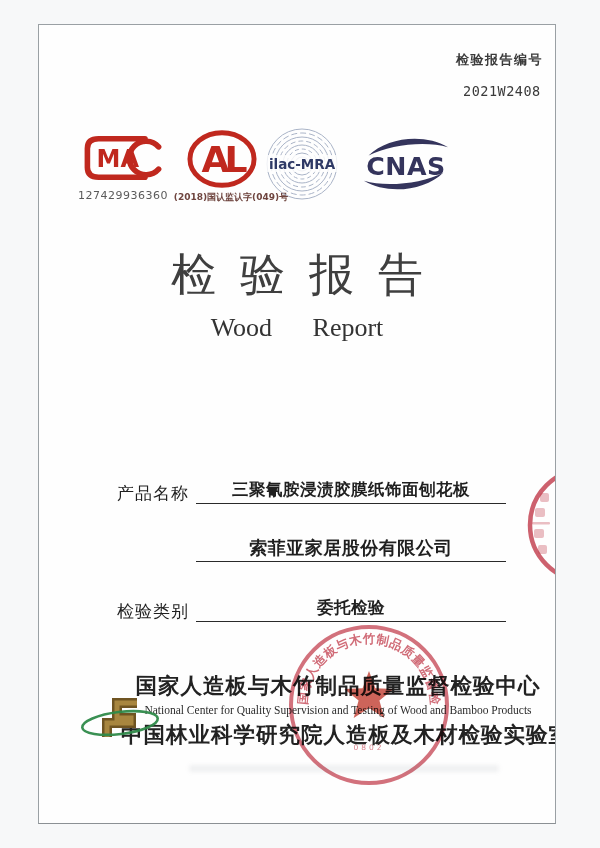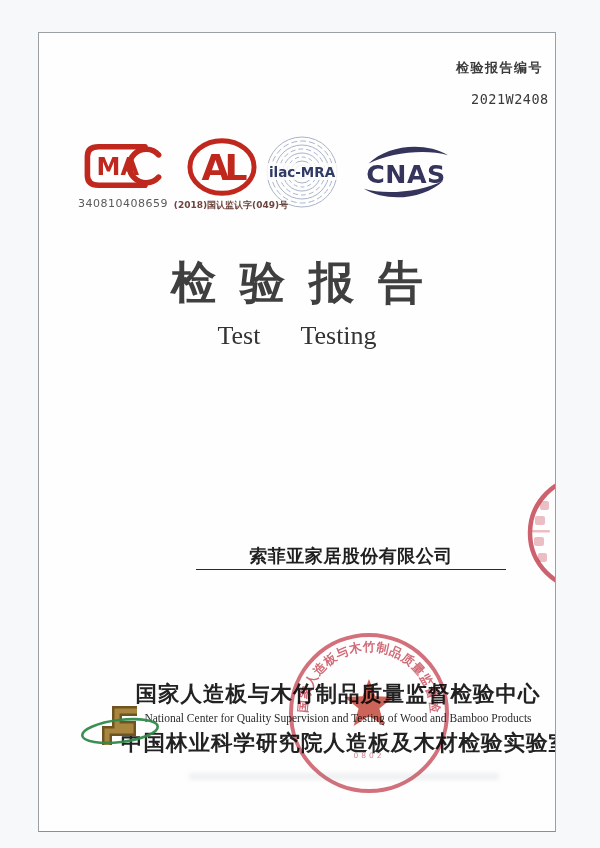--- a/index.html
+++ b/index.html
@@ -5,35 +5,35 @@
   * { margin:0; padding:0; box-sizing:border-box; }
   html,body { width:600px; height:848px; }
   body {
     background:#f7f8f9;
     font-family:"DejaVu Sans","Liberation Sans",sans-serif;
     color:#2b2b2b;
     position:relative;
     overflow:hidden;
   }
   .page {
-    position:absolute; left:38px; top:32px; width:518px; height:800px;
+    position:absolute; left:38px; top:24px; width:518px; height:800px;
     background:#fefefe;
     border:1.5px solid #9aa0a4;
     border-bottom-color:#8b9094;
     overflow:hidden;
   }
   
   .report-no-label {
     position:absolute; top:26px; right:12px;
     font-size:13px; font-weight:bold; letter-spacing:1.5px; color:#3a3a3a;
   }
   .report-no-value {
     position:absolute; top:58px; left:424px;
     font-family:"DejaVu Sans Mono","Liberation Mono",monospace;
-    font-size:13.5px; color:#3a3a3a; letter-spacing:.5px;margin-left:8px;
+    font-size:13.5px; color:#3a3a3a; letter-spacing:.5px;
   }
   
   .logo { position:absolute; }
   .logo-cma { left:42px; top:108px; }
   .logo-al { left:146px; top:103px; }
   .logo-ilac { left:226px; top:102px; }
   .logo-cnas { left:320px; top:110px; }
   .logo-code {
     position:absolute; text-align:center; white-space:nowrap;
   }
@@ -43,21 +43,21 @@
     position:absolute; left:418px; top:108px; line-height:13.5px;
   }
   .accreditation .zh { font-size:10.5px; font-weight:bold; color:#3d4266; letter-spacing:1px; }
   .accreditation .en { font-size:9.5px; font-weight:bold; color:#3d4266;
     font-family:"Liberation Serif","DejaVu Serif",serif; letter-spacing:.3px; }
   
   .title-zh {
     position:absolute; top:220px; left:0; width:100%; text-align:center;
   }
   .title-zh span {
-    font-size:45px; font-weight:bold; color:#3f3f3f;
+    font-size:45px; font-weight:normal; color:#3f3f3f;
     letter-spacing:24px; margin-right:-24px;
   }
   .title-en {
     position:absolute; top:288px; left:0; width:100%; text-align:center;
     font-family:"Liberation Serif","DejaVu Serif",serif;
     font-size:26px; color:#333; word-spacing:34px;
   }
   
   .field { position:absolute; left:0; width:100%; height:30px; }
   .field-1 { top:452px; } .field-2 { top:510px; } .field-3 { top:570px; }
@@ -105,21 +105,21 @@
 <div class="page">
 
   <div class="report-no-label">检验报告编号</div>
   <div class="report-no-value">2021W2408</div>
 
   <svg class="logo logo-cma" width="84" height="50" viewBox="0 0 105 62">
     <path d="M80 7 H22 Q8 7 8 19 V43 Q8 55 22 55 H80" fill="none" stroke="#c0281e" stroke-width="7" stroke-linecap="round"></path>
     <path d="M97 17 A 21 21 0 1 0 97 45" fill="none" stroke="#c0281e" stroke-width="7" stroke-linecap="round"></path>
     <text x="46" y="42" text-anchor="middle" font-size="30" font-weight="bold" fill="#c0281e">MA</text>
   </svg>
-  <div class="logo-code cma-code">340810408659</div>
+  <div class="logo-code cma-code">127429936360</div>
 
   <svg class="logo logo-al" width="74" height="62" viewBox="0 0 90 74">
     <ellipse cx="45" cy="37" rx="39" ry="32" fill="none" stroke="#c0281e" stroke-width="6"></ellipse>
     <text x="45" y="53" text-anchor="middle" font-size="44" font-weight="bold" fill="#c0281e" letter-spacing="-6">AL</text>
   </svg>
   <div class="logo-code al-code">(2018)国认监认字(049)号</div>
 
   <svg class="logo logo-ilac" width="74" height="74" viewBox="0 0 74 74">
     <g fill="none" stroke="#9aa6bd" stroke-width="1" opacity="0.85">
       <circle cx="37" cy="37" r="35"></circle>
@@ -138,25 +138,37 @@
   <svg class="logo logo-cnas" width="94" height="58" viewBox="0 0 96 62">
     <path d="M8 22 C 28 2 68 -2 93 13 C 69 6 31 10 8 22 Z" fill="#34345c"></path>
     <path d="M88 40 C 68 60 28 64 3 49 C 27 56 65 52 88 40 Z" fill="#34345c"></path>
     <text x="48" y="43" text-anchor="middle" font-size="27" font-weight="bold" fill="#34345c" letter-spacing="0.5">CNAS</text>
   </svg>
 
 
   <div class="title-zh">
     <span>检验报告</span>
   </div>
-  <div class="title-en">Test Testing</div>
-
+  <div class="title-en">Wood Report</div>
+
+  <div class="field field-1">
+    <div class="field-label">产品名称</div>
+    <div class="field-line">
+      <span class="field-value">三聚氰胺浸渍胶膜纸饰面刨花板</span>
+    </div>
+  </div>
   <div class="field field-2">
     <div class="field-line">
       <span class="field-value">索菲亚家居股份有限公司</span>
+    </div>
+  </div>
+  <div class="field field-3">
+    <div class="field-label">检验类别</div>
+    <div class="field-line">
+      <span class="field-value">委托检验</span>
     </div>
   </div>
 
   <div class="footer-block">
     <div class="org-zh">国家人造板与木竹制品质量监督检验中心</div>
     <div class="org-en">National Center for Quality Supervision and Testing of Wood and Bamboo Products</div>
     <div class="org-zh">中国林业科学研究院人造板及木材检验实验室</div>
   </div>
 
   <svg class="footer-logo" width="82" height="64" viewBox="0 0 82 64">

